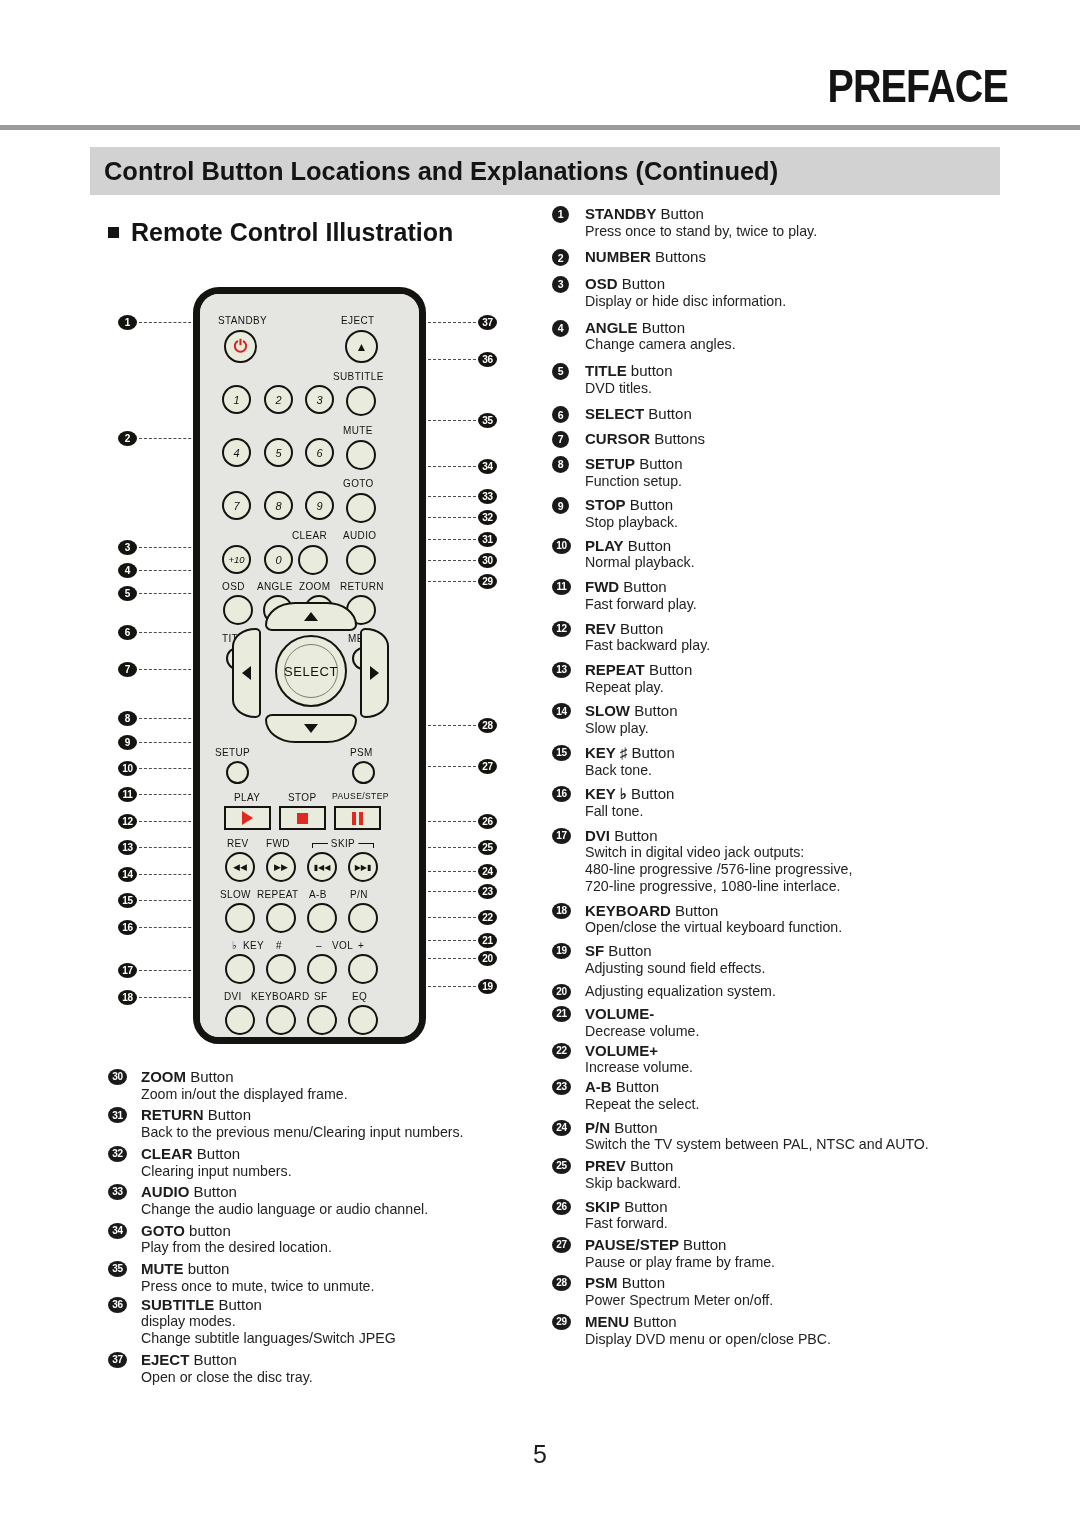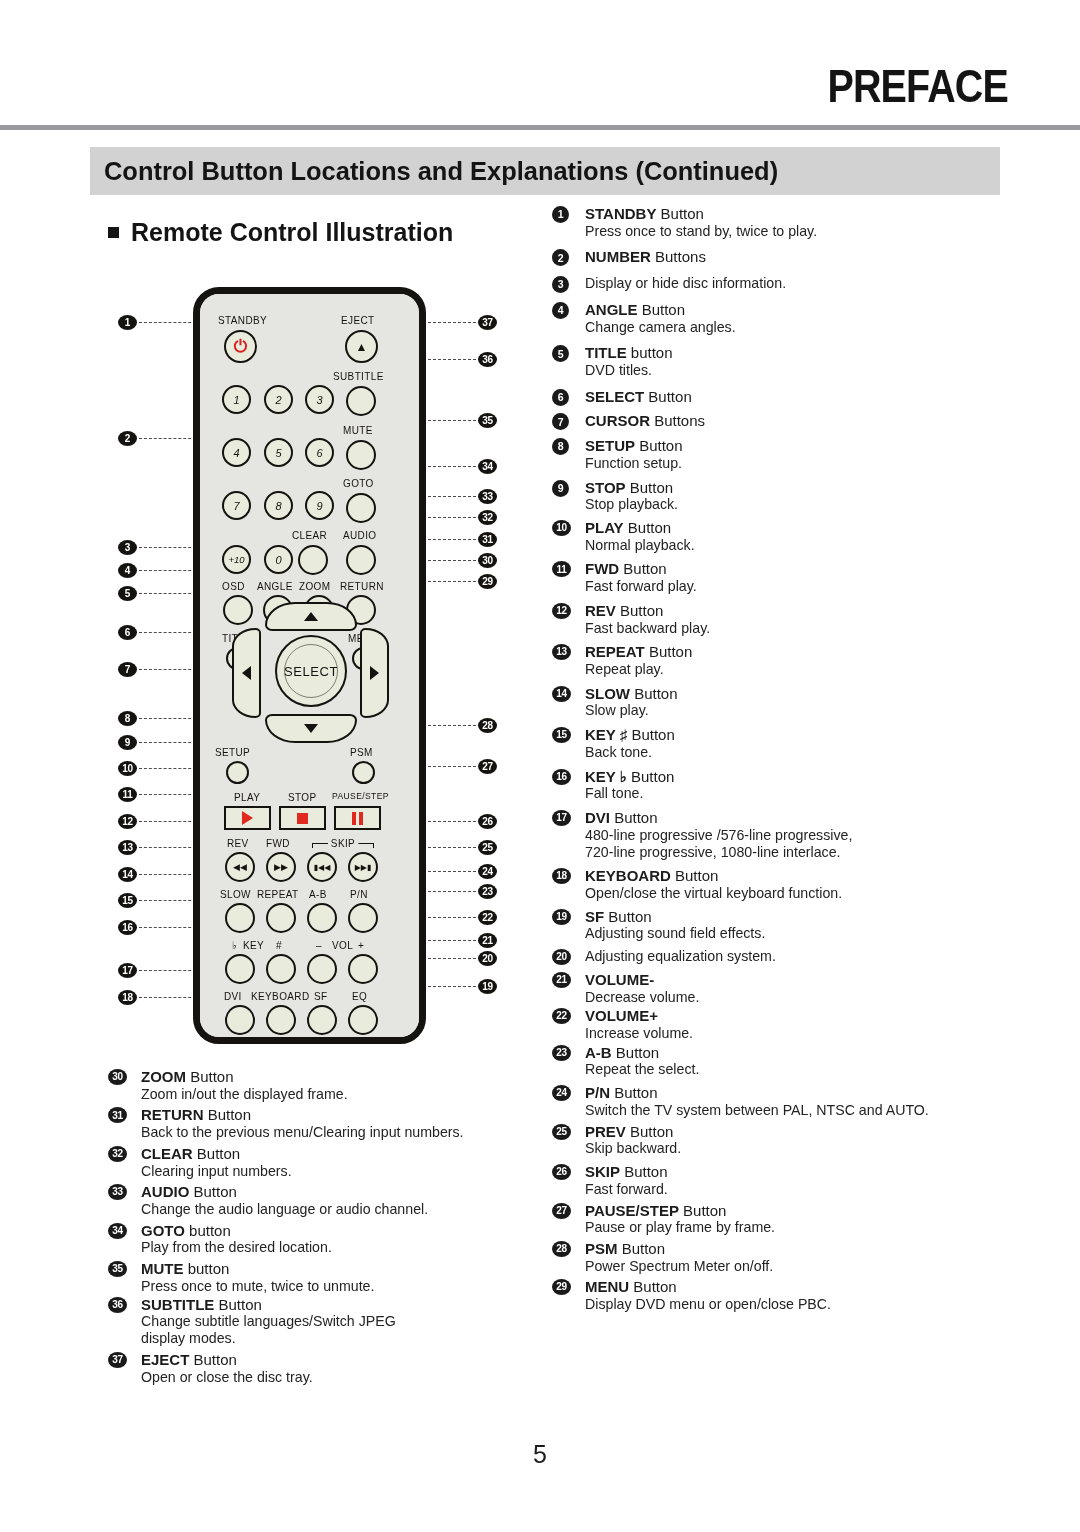--- a/index.html
+++ b/index.html
@@ -413,20 +413,21 @@
         <span class="num-badge">1</span>
         <div class="ttl"><b>STANDBY</b> Button</div>
         <div class="desc">Press once to stand by, twice to play.</div>
       </div>
       <div class="entry" style="margin-bottom: 9px;">
         <span class="num-badge">2</span>
         <div class="ttl"><b>NUMBER</b> Buttons</div>
       </div>
       <div class="entry" style="margin-bottom: 9px;">
         <span class="num-badge">3</span>
+        <div class="ttl"><b>OSD</b> Button</div>
         <div class="desc">Display or hide disc information.</div>
       </div>
       <div class="entry" style="margin-bottom: 9px;">
         <span class="num-badge">4</span>
         <div class="ttl"><b>ANGLE</b> Button</div>
         <div class="desc">Change camera angles.</div>
       </div>
       <div class="entry" style="margin-bottom: 9px;">
         <span class="num-badge">5</span>
         <div class="ttl"><b>TITLE</b> button</div>
@@ -481,20 +482,21 @@
         <div class="desc">Back tone.</div>
       </div>
       <div class="entry" style="margin-bottom: 7px;">
         <span class="num-badge wide">16</span>
         <div class="ttl"><b>KEY ♭</b> Button</div>
         <div class="desc">Fall tone.</div>
       </div>
       <div class="entry" style="margin-bottom: 7px;">
         <span class="num-badge wide">17</span>
         <div class="ttl"><b>DVI</b> Button</div>
+        <div class="desc">Switch in digital video jack outputs:</div>
         <div class="desc">480-line progressive /576-line progressive,</div>
         <div class="desc">720-line progressive, 1080-line interlace.</div>
       </div>
       <div class="entry" style="margin-bottom: 6px;">
         <span class="num-badge wide">18</span>
         <div class="ttl"><b>KEYBOARD</b> Button</div>
         <div class="desc">Open/close the virtual keyboard function.</div>
       </div>
       <div class="entry" style="margin-bottom: 6px;">
         <span class="num-badge wide">19</span>
@@ -579,22 +581,22 @@
         <div class="desc">Play from the desired location.</div>
       </div>
       <div class="entry" style="margin-bottom: 1px;">
         <span class="num-badge wide">35</span>
         <div class="ttl"><b>MUTE</b> button</div>
         <div class="desc">Press once to mute, twice to unmute.</div>
       </div>
       <div class="entry" style="margin-bottom: 4px;">
         <span class="num-badge wide">36</span>
         <div class="ttl"><b>SUBTITLE</b> Button</div>
+        <div class="desc">display modes.</div>
         <div class="desc">Change subtitle languages/Switch JPEG</div>
-        <div class="desc">display modes.</div>
       </div>
       <div class="entry" style="margin-bottom: 0px;">
         <span class="num-badge wide">37</span>
         <div class="ttl"><b>EJECT</b> Button</div>
         <div class="desc">Open or close the disc tray.</div>
       </div>
     </div>
 
   <div class="page-no">5</div>
 

